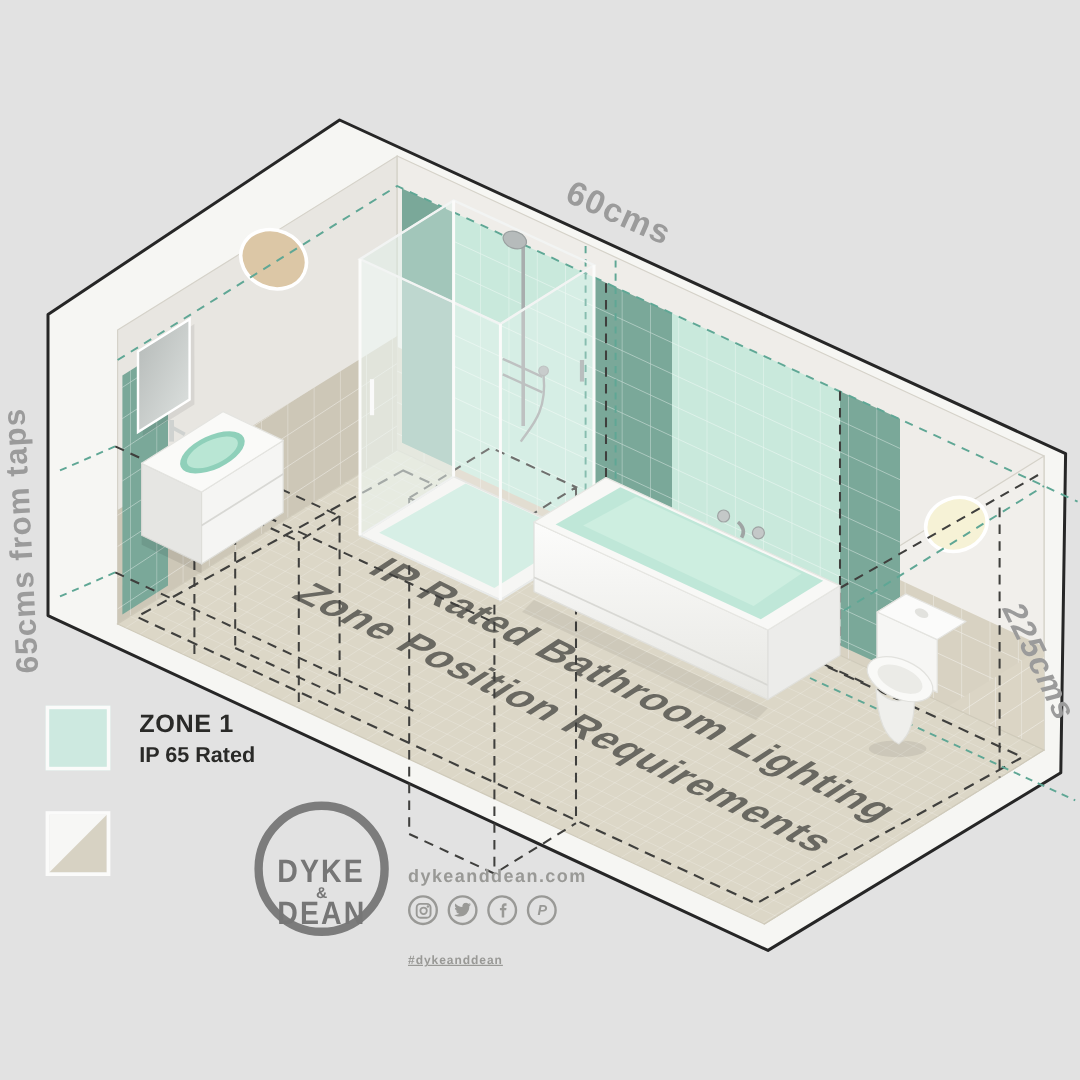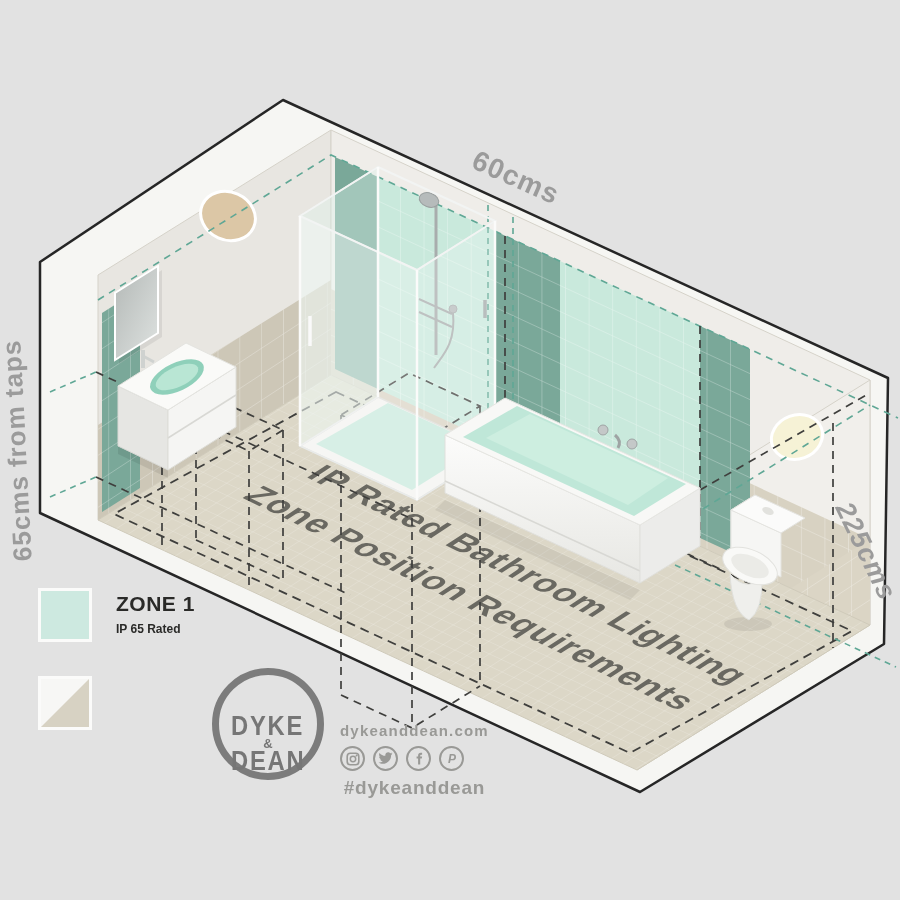--- a/index.html
+++ b/index.html
@@ -12,38 +12,38 @@
   #scene{position:absolute;left:0;top:0;}
 
   
   .legend{position:absolute;left:38px;top:588px;width:300px;}
   .legend-item{display:flex;align-items:center;margin-bottom:34px;height:54px;}
   .swatch{width:54px;height:54px;border:3px solid #fbfbfa;box-sizing:border-box;position:relative;flex:none;}
   .swatch .tri-a{position:absolute;inset:0;}
   .swatch .tri-b{position:absolute;inset:0;clip-path:polygon(100% 0,100% 100%,0 100%);}
   .legend-text{margin-left:24px;padding-top:3px;color:#2a2a28;}
   .legend-zone{font-size:21px;font-weight:bold;letter-spacing:.5px;line-height:26px;}
-  .legend-rating{font-size:12px;font-weight:bold;line-height:25px;}
+  .legend-rating{font-size:18px;font-weight:bold;line-height:25px;}
 
   
   .logo-circle{
     position:absolute;left:212px;top:668px;width:98px;height:98px;
     border:7px solid #7c7c7c;border-radius:50%;
     display:flex;flex-direction:column;align-items:center;justify-content:flex-end;
     color:#767676;
   }
   .logo-top,.logo-bottom{font-size:27px;font-weight:bold;letter-spacing:2px;line-height:24px;transform:scaleX(.88);}
   .logo-amp{font-size:13px;font-weight:bold;line-height:11px;}
-  .branding-right{position:absolute;left:340px;top:722px;color:#999996;text-align:center;}
+  .branding-right{position:absolute;left:340px;top:722px;color:#999996;}
   .website{font-size:15px;font-weight:bold;letter-spacing:1.2px;}
   .social-row{display:flex;margin-top:7px;}
   .soc{width:25px;height:25px;border:2.5px solid #999996;border-radius:50%;box-sizing:border-box;
        margin-right:8px;display:flex;align-items:center;justify-content:center;}
   .soc svg{display:block;}
-  .hashtag{font-size:19px;font-weight:bold;letter-spacing:.8px;margin-top:6px;}
+  .hashtag{font-size:10px;font-weight:bold;letter-spacing:.8px;margin-top:24px;text-decoration:underline;}
 </style>
 </head>
 <body>
 
 <svg id="scene" width="900" height="900" viewBox="0 0 900 900">
   <defs>
     <pattern id="gBack" width="26" height="26" patternUnits="userSpaceOnUse" patternTransform="matrix(0.907,0.421,0,1,0,0)">
       <path d="M26 0 V26 M0 26 H26" stroke="#ffffff" stroke-opacity=".5" stroke-width="1.1" fill="none"></path>
     </pattern>
     <pattern id="gSide" width="26" height="26" patternUnits="userSpaceOnUse" patternTransform="matrix(0.84,-0.55,0,1,0,0)">

